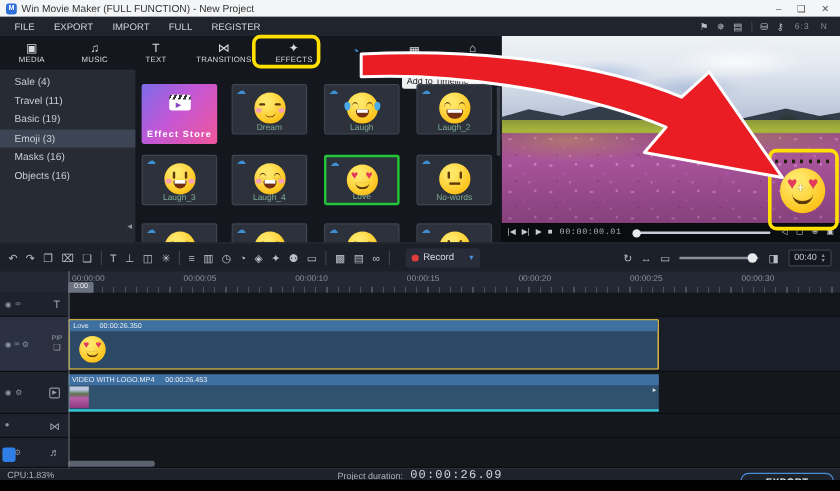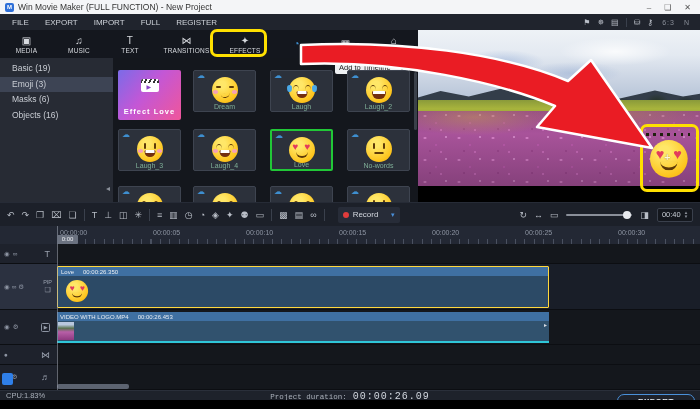--- a/index.html
+++ b/index.html
@@ -131,21 +131,21 @@
   .clip-vid{position:absolute;left:0;top:2px;width:492px;height:31px;background:#31526e;border-bottom:2px solid #2fc6d8;}
   .thumb{position:absolute;left:1px;top:10px;width:16px;height:18px;background:linear-gradient(180deg,#b9c8de 15%,#5a7350 35%,#b85fa8 55%,#8e3a80);}
   .cliptag{position:absolute;right:2px;top:9px;color:#d5dbe3;font-size:6px;}
   .hscroll{position:absolute;left:57px;top:384px;width:72px;height:5px;background:#5c6370;border-radius:2px;z-index:5;}
   .blueind{position:absolute;left:2px;top:373px;width:11px;height:12px;background:#2f7fe8;border-radius:2px;z-index:5;}
 
   
   .statusbar{position:absolute;top:390px;left:0;right:0;height:19px;background:#1e222b;border-top:1px solid #2a2f3a;display:flex;align-items:flex-start;padding:0 6px;}
   .cpu{font-size:7.5px;color:#aab0ba;}
   .dur{position:absolute;left:50%;transform:translateX(-50%);display:flex;align-items:center;gap:6px;}
-  .durlabel{font-size:7.5px;color:#aab0ba;font-family:Liberation Mono, monospace;}
+  .durlabel{font-size:7.5px;color:#aab0ba;}
   .durval{font-family:"Liberation Mono",monospace;font-size:10px;color:#d2d7df;letter-spacing:1px;}
   .exportbtn{position:absolute;right:5px;top:3px;width:78px;height:14px;border:1px solid #4a90d9;border-radius:7px;background:transparent;color:#e8edf3;font-size:8px;font-weight:bold;letter-spacing:.5px;display:flex;align-items:center;justify-content:center;font-family:"Liberation Sans",sans-serif;}
 </style>
 </head>
 <body>
 
 <div id="app">
 
   <div class="titlebar">
     <span class="logo">M</span>
@@ -206,36 +206,38 @@
         <span class="ticon">▦</span>
         <span></span>
       </div>
     <div class="tab" style="width:48px">
         <span class="ticon">⌂</span>
         <span>STORE</span>
       </div>
   </div>
 
   <div class="sidebar">
+    <div class="side-item">Sale (4)</div>
+    <div class="side-item">Travel (11)</div>
     <div class="side-item">Basic (19)</div>
     <div class="side-item sel">Emoji (3)</div>
-    <div class="side-item">Masks (6)</div>
+    <div class="side-item">Masks (16)</div>
     <div class="side-item">Objects (16)</div>
     <span class="collapse">◂</span>
   </div>
 
   <div class="fx">
     <div class="dropdown">
       <span>Add to Timeline</span>
       <span class="chev">⌄</span>
     </div>
 
     <div class="tile store" style="left:5px;top:12px">
       <div class="clap"></div>
-      <div class="slabel">Effect Love</div>
+      <div class="slabel">Effect Store</div>
     </div>
 
     <div class="tile" style="left:80px;top:12px">
       <span class="cloud">☁</span>
       <div class="face v-lineh m-smirk x-blush">
           <i class="l"></i>
           <i class="r"></i>
           <b></b>
           <u></u>
         </div>
@@ -331,20 +333,38 @@
     <div class="fxscroll"></div>
   </div>
 
   <div class="preview">
     <div class="viewport">
       <div class="sky"></div>
       <div class="mtn"></div>
       <div class="trees"></div>
       <div class="grass"></div>
       <div class="flowers"></div>
+    </div>
+    <div class="transport">
+      <span class="iconrow" style="gap:5px">
+          <span class="ic">|◀</span>
+          <span class="ic">▶|</span>
+          <span class="ic">▶</span>
+          <span class="ic">■</span>
+        </span>
+      <span class="tcode">00:00:00.01</span>
+      <span class="seek">
+          <span class="knob"></span>
+        </span>
+      <span class="tpr iconrow">
+          <span class="ic">◁</span>
+          <span class="ic">▢</span>
+          <span class="ic">⊕</span>
+          <span class="ic">▣</span>
+        </span>
     </div>
   </div>
 
   <div class="handles"></div>
   <div class="ovface face v-hearts m-smile">
       <i class="l"></i>
       <i class="r"></i>
       <b></b>
     </div>
   <span class="ovplus"></span>

